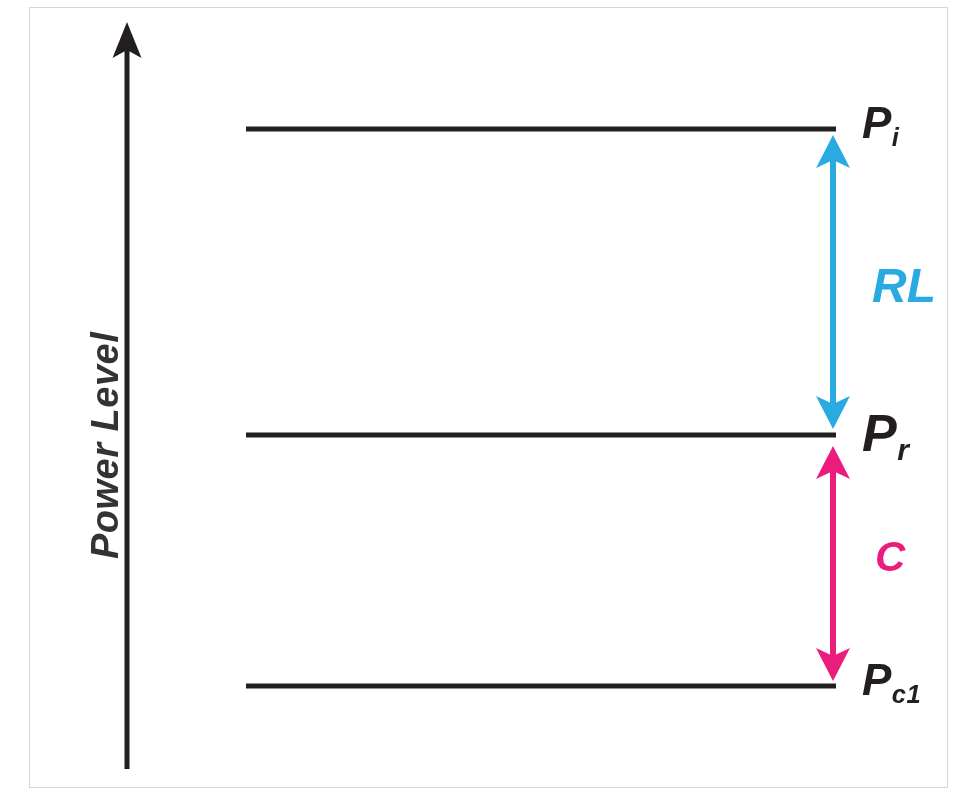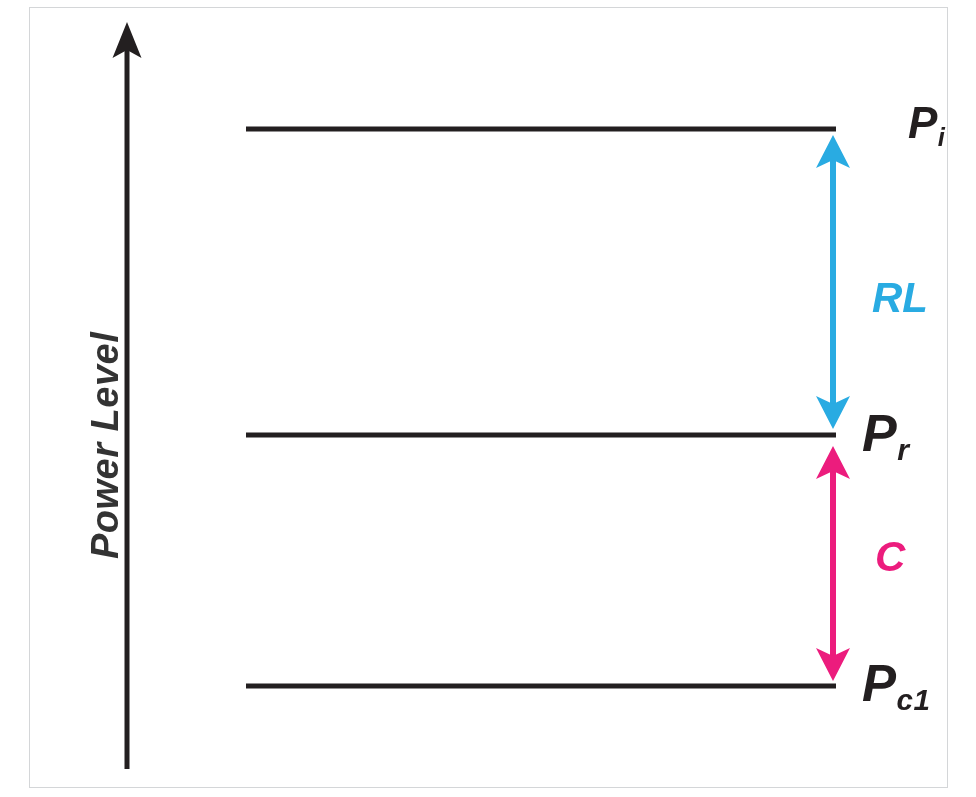--- a/index.html
+++ b/index.html
@@ -96,29 +96,29 @@
 
     <g>
       <line x1="833" y1="463" x2="833" y2="664" stroke="#EC1C7D" stroke-width="6" stroke-linecap="butt"></line>
       <polygon points="833,446 816,479 833,471 850,479" fill="#EC1C7D"></polygon>
       <polygon points="833,681 816,648 833,656 850,648" fill="#EC1C7D"></polygon>
     </g>
   </svg>
 
   <div class="axis-label" style="transform: translate(84px, 559px) rotate(-90deg); font-size: 38px;">Power Level</div>
 
-  <div class="lvl-label" style="left: 862px; top: 101px; font-size: 44px; margin-left: 46px;">
+  <div class="lvl-label" style="left: 862px; top: 101px; font-size: 44px;">
     <span>P</span><span class="sub">i</span>
   </div>
 
   <div class="lvl-label" style="left: 862px; top: 407px; font-size: 52px;">
     <span>P</span><span class="sub">r</span>
   </div>
 
-  <div class="lvl-label" style="left: 862px; top: 658px; font-size: 51px;">
+  <div class="lvl-label" style="left: 862px; top: 658px; font-size: 44px;">
     <span>P</span><span class="sub">c1</span>
   </div>
 
-  <div class="arrow-label" style="left: 872px; top: 277px; font-size: 42px; color: #29ABE2;">RL</div>
+  <div class="arrow-label" style="left: 872px; top: 262px; font-size: 48px; color: #29ABE2;">RL</div>
 
   <div class="arrow-label" style="left: 875px; top: 536px; font-size: 42px; color: #EC1C7D;">C</div>
 
 </div>
 
 </body></html>

